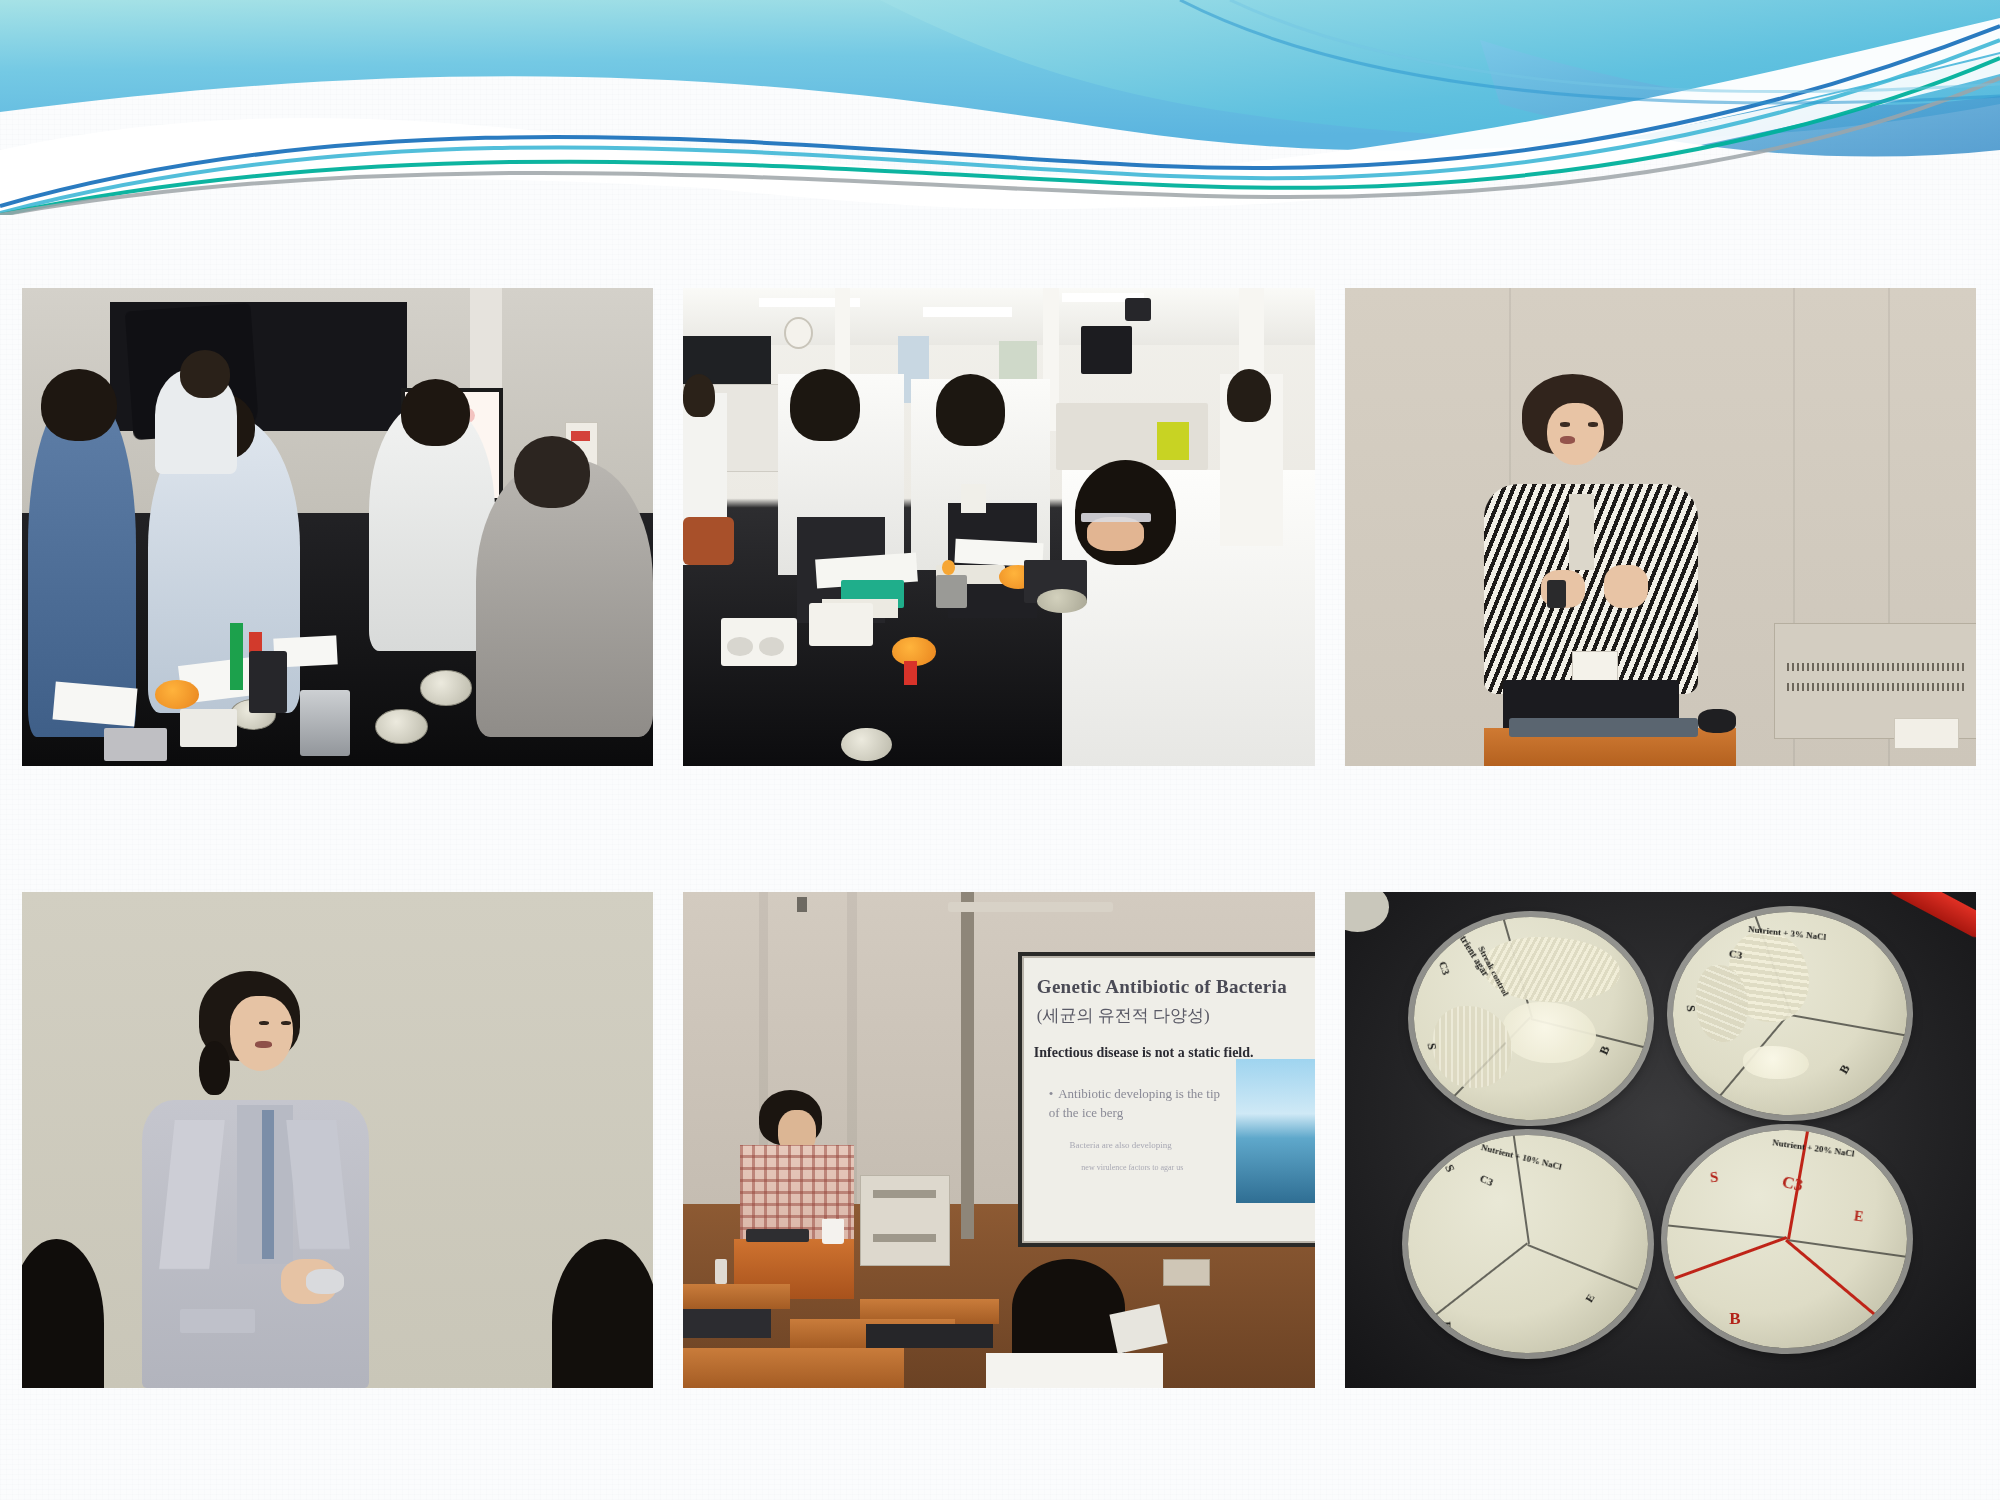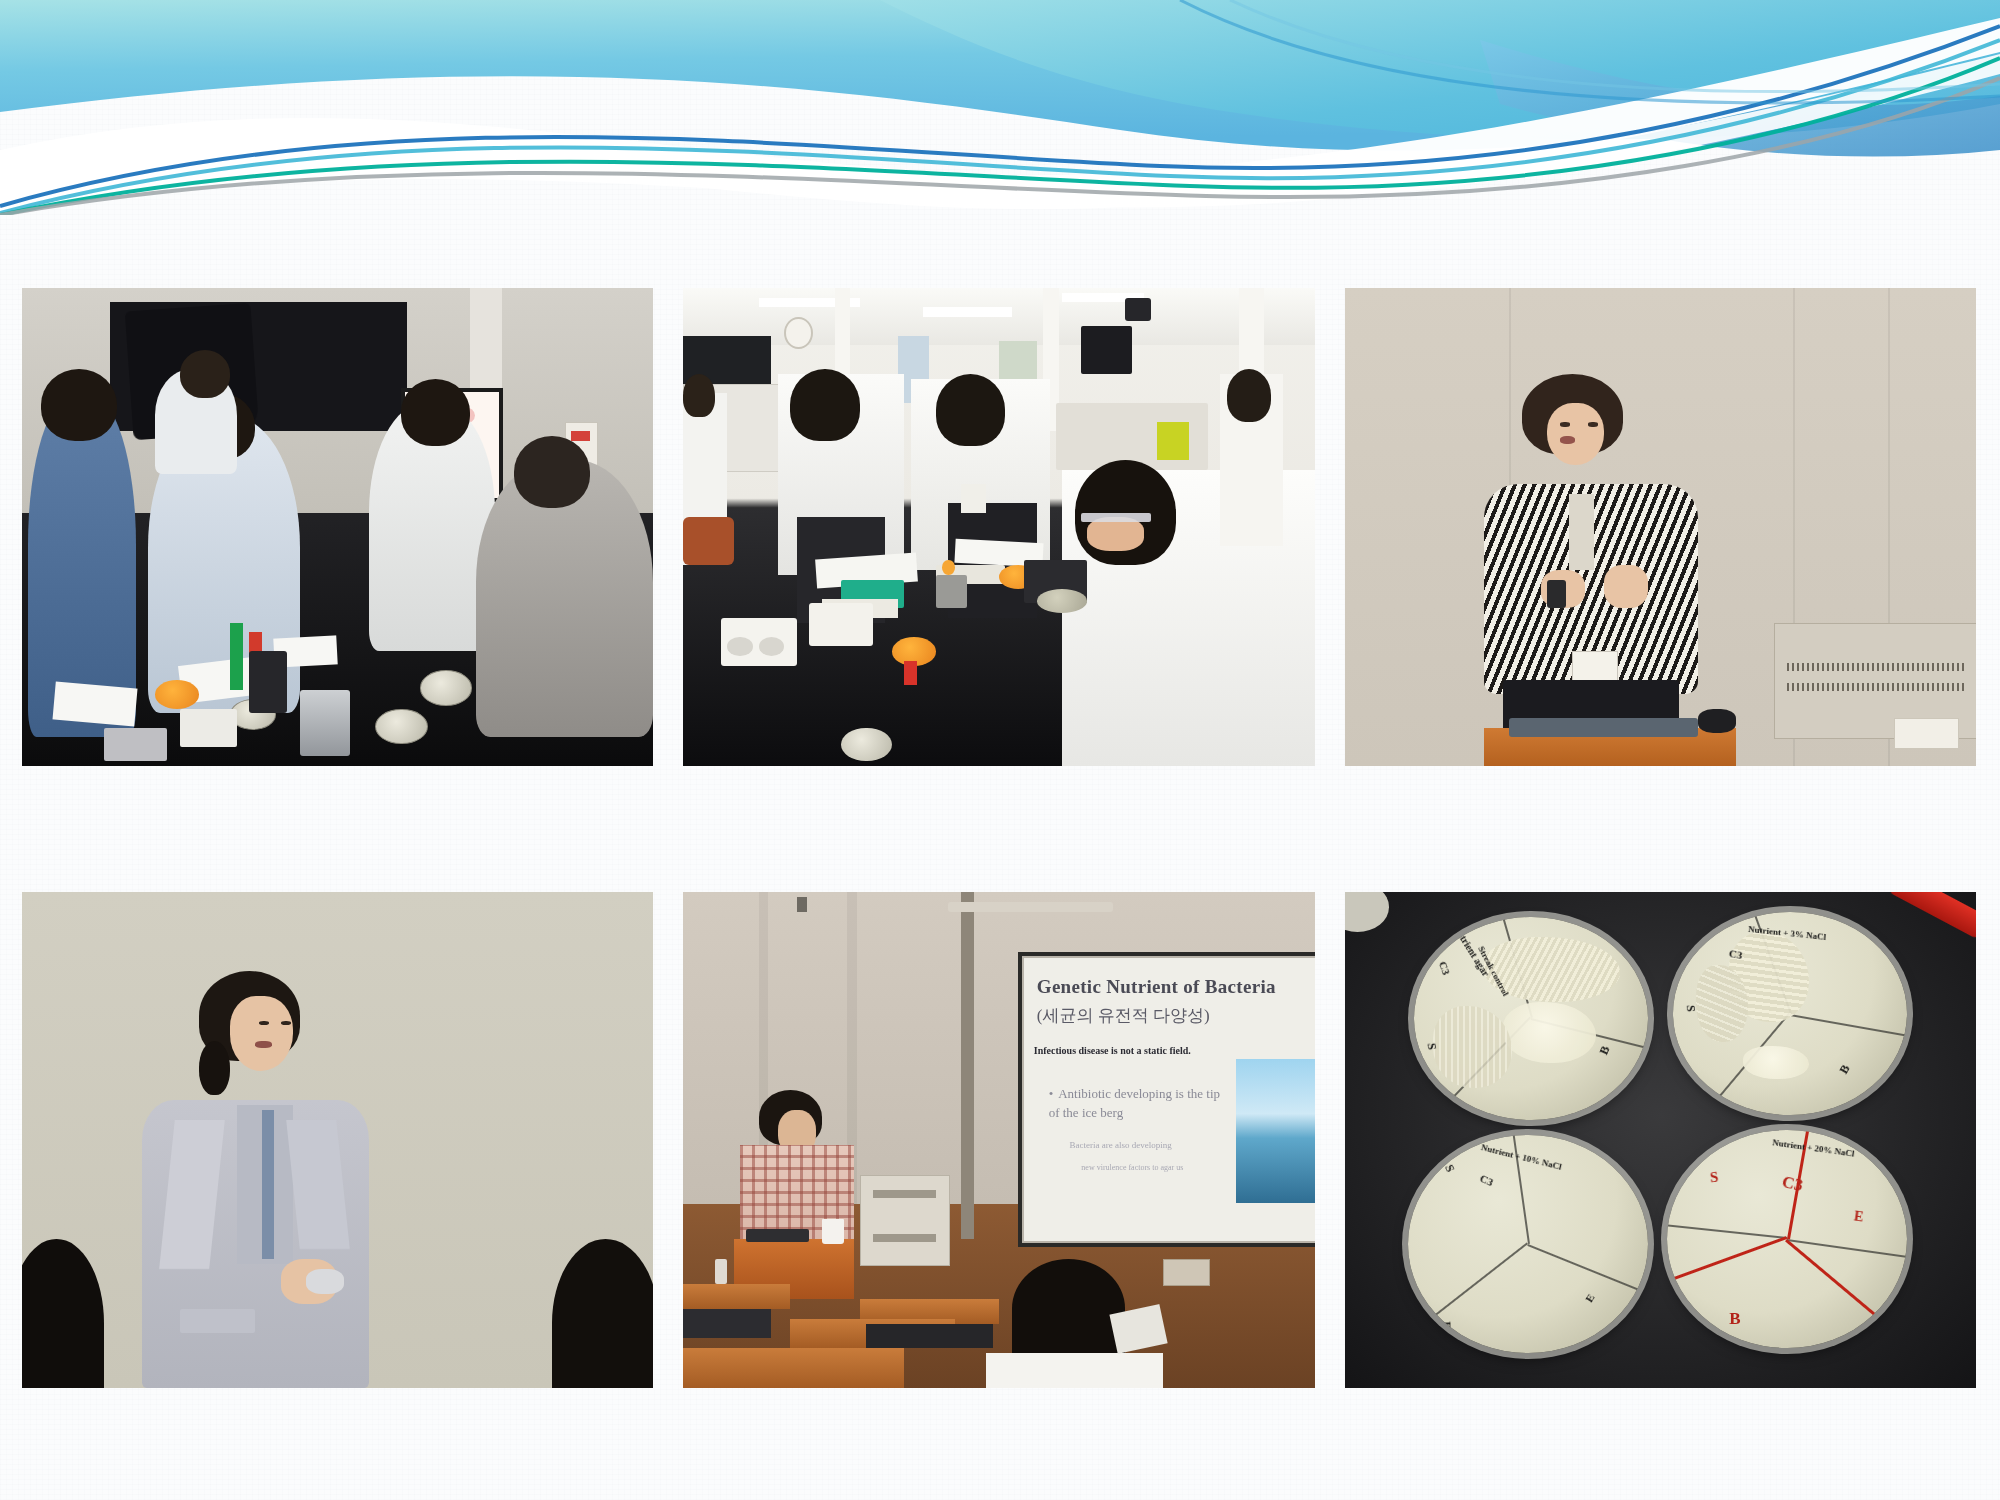--- a/index.html
+++ b/index.html
@@ -371,23 +371,23 @@
       <div class="cell c2">
         <div class="photo p5">
           <div class="abs" style="left:0;top:0;width:100%;height:63%;background:linear-gradient(180deg,#d3cbc0,#c5bdb2)"></div>
           <div class="abs" style="left:12%;top:0;width:1.5%;height:63%;background:rgba(0,0,0,0.05)"></div>
           <div class="abs" style="left:26%;top:0;width:1.5%;height:63%;background:rgba(0,0,0,0.05)"></div>
           <div class="abs" style="left:44%;top:0;width:2%;height:70%;background:#8e8679"></div>
           <div class="abs" style="left:42%;top:2%;width:26%;height:2%;background:#d8d2c7;border-radius:3px"></div>
           <div class="abs" style="left:18%;top:1%;width:1.6%;height:3%;background:#6e6a62"></div>
 
           <div class="abs screen" style="left:53%;top:12%;width:47%;height:58%">
-            <div class="abs sl-title" style="left:5%;top:7%;width:92%;font-size:19px;letter-spacing:0.3px">Genetic Nutrient of Bacteria</div>
+            <div class="abs sl-title" style="left:5%;top:7%;width:92%;font-size:19px;letter-spacing:0.3px">Genetic Antibiotic of Bacteria</div>
             <div class="abs sl-sub" style="left:5%;top:17%;width:92%;font-size:17px">(세균의 유전적 다양성)</div>
-            <div class="abs sl-lead" style="left:4%;top:31%;width:94%;font-size:10px">Infectious disease is not a static field.</div>
+            <div class="abs sl-lead" style="left:4%;top:31%;width:94%;font-size:14px">Infectious disease is not a static field.</div>
             <div class="abs sl-b1" style="left:9%;top:45%;width:60%;font-size:13px;line-height:1.45">
               <span style="margin-right:5px">•</span><span>Antibiotic developing is the tip of the ice berg</span>
             </div>
             <div class="abs sl-b2" style="left:16%;top:64%;width:54%;font-size:9px">Bacteria are also developing</div>
             <div class="abs sl-b2" style="left:20%;top:72%;width:52%;font-size:8px">new virulence factors to agar us</div>
             <div class="abs sl-img" style="left:72%;top:36%;width:28%;height:50%"></div>
           </div>
 
           <div class="abs" style="left:12%;top:40%;width:10%;height:11%;background:#1b1510;border-radius:52% 52% 40% 40%"></div>
           <div class="abs" style="left:15%;top:44%;width:6%;height:9%;background:#dcb694;border-radius:44%"></div>

